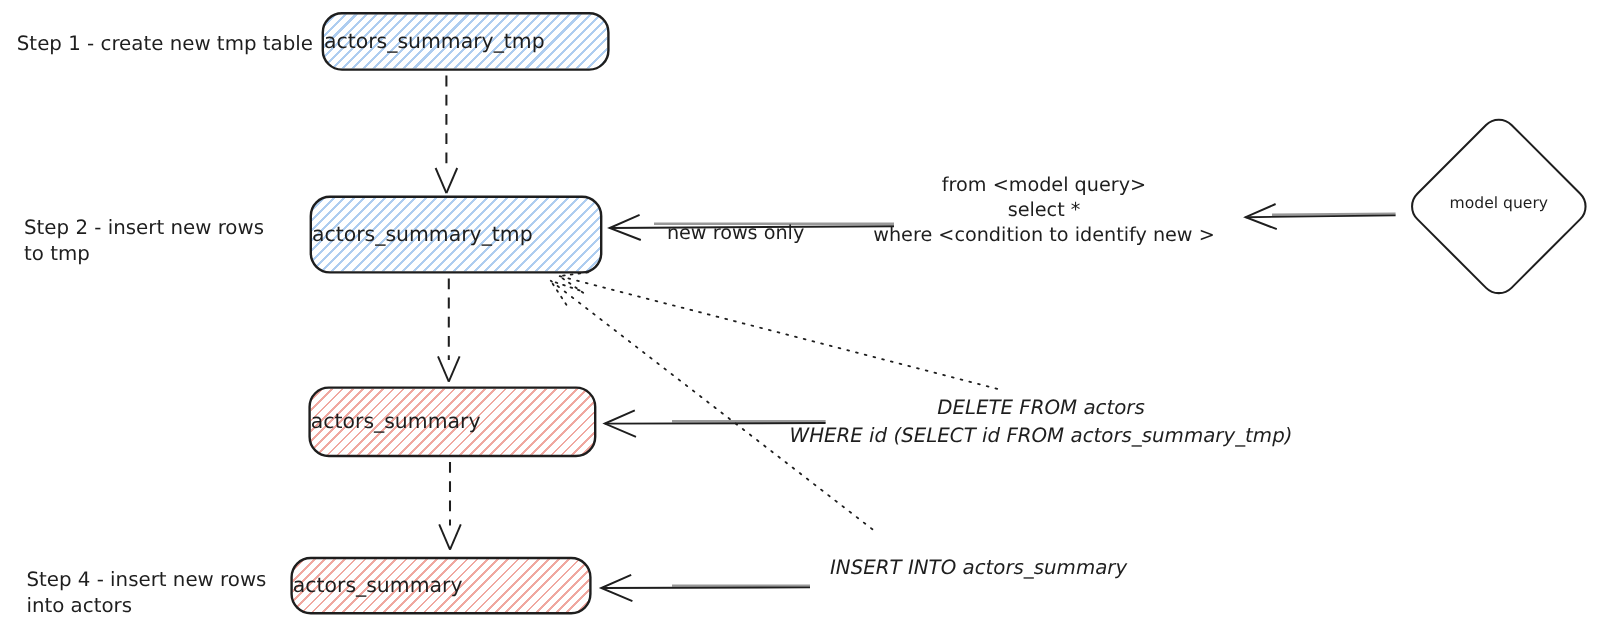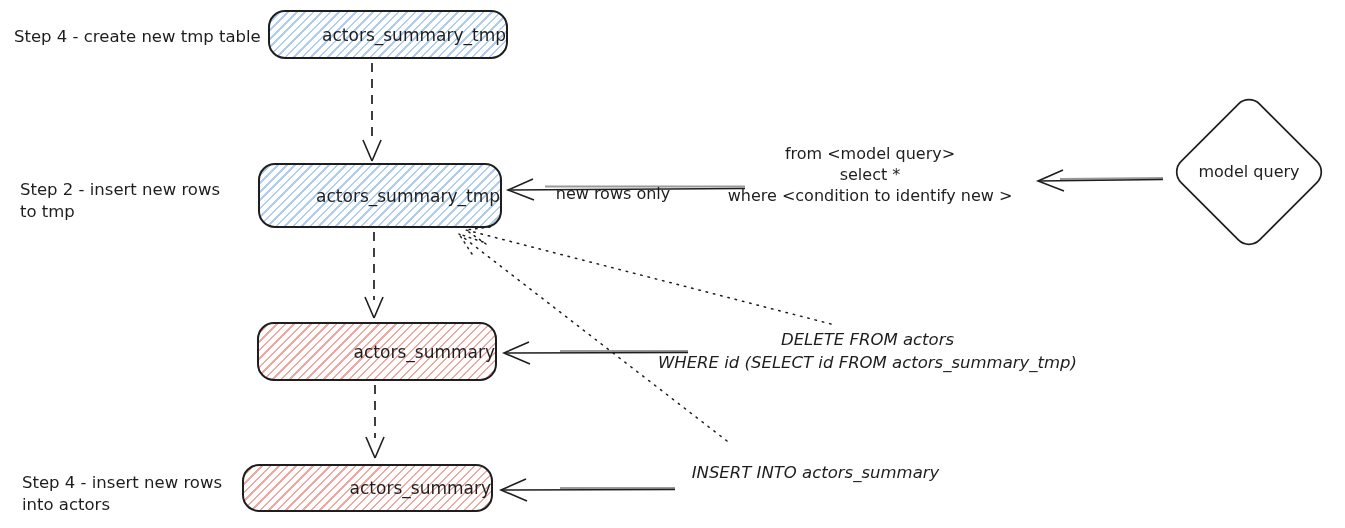--- a/index.html
+++ b/index.html
@@ -23,21 +23,21 @@
     line-height: 22px;
     text-align: left;
     white-space: nowrap;
   }
   .node-box {
     position: absolute;
     border: 2px solid #1e1e1e;
     border-radius: 17px;
     display: flex;
     align-items: center;
-    justify-content: flex-end;
+    justify-content: flex-start;
     font-size: 17px;
     box-sizing: border-box;
   }
   .node-box.blue {
     background-image: repeating-linear-gradient(135deg,
       #aecdf0 0px, #aecdf0 1.8px, rgba(255,255,255,0) 1.8px, rgba(255,255,255,0) 6px);
     background-color: #ffffff;
   }
   .node-box.pink {
     background-image: repeating-linear-gradient(135deg,
@@ -50,21 +50,21 @@
     text-align: center;
     white-space: nowrap;
   }
   .annotation .line { display: block; }
   .sql-block { line-height: 21px; }
   .sql-block.caps { line-height: 23px; font-size: 16.5px; font-style: italic; }
   .diamond-label {
     position: absolute;
     left: 1174px; top: 162px; width: 150px;
     text-align: center;
-    font-size: 16px;
+    font-size: 13px;
   }
 </style>
 </head>
 <body>
 
 <div class="canvas">
 
   <svg class="arrow-layer" viewBox="0 0 1345 528" fill="none" xmlns="http://www.w3.org/2000/svg">
 
     <g stroke="#1e1e1e">
@@ -120,21 +120,21 @@
       <path d="M472 254 L459 234" stroke-dasharray="1.5 5"></path>
       <path d="M483 242 L459 234" stroke-dasharray="1.5 5"></path>
     </g>
 
     <g>
       <rect x="1193.5" y="116.5" width="111" height="111" rx="15" transform="rotate(45 1249 172)" fill="#ffffff" stroke="#1e1e1e" stroke-width="1.7"></rect>
     </g>
   </svg>
 
   <div class="step-label" style="left:14px; top:26px; width:248px; text-align:left;">
-    <div>Step 4 - create new tmp table</div>
+    <div>Step 1 - create new tmp table</div>
   </div>
 
   <div class="step-label" style="left:20px; top:179px; width:222px;">
     <div>Step 2 - insert new rows</div>
     <div>to tmp</div>
   </div>
 
   <div class="step-label" style="left:5px; top:326px; width:245px;">
   </div>
 

